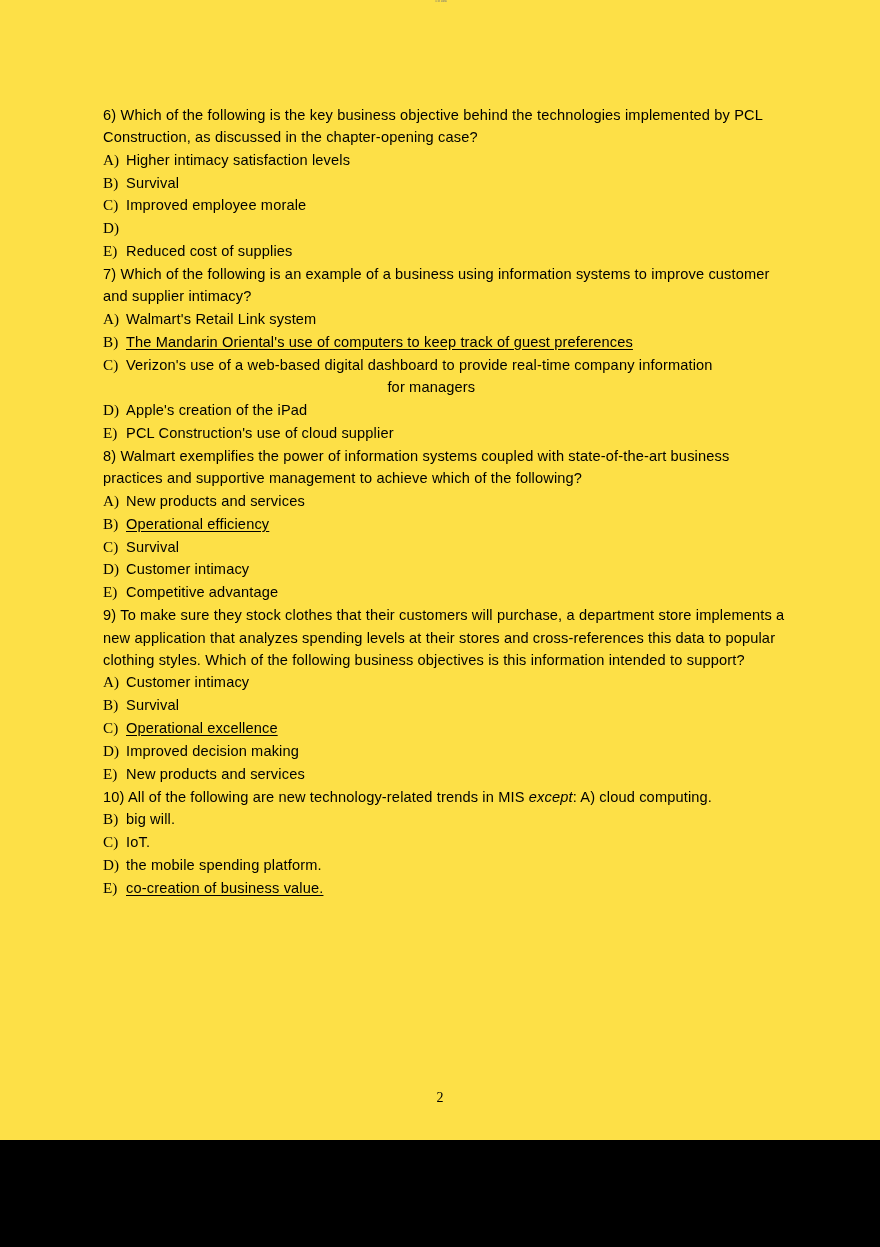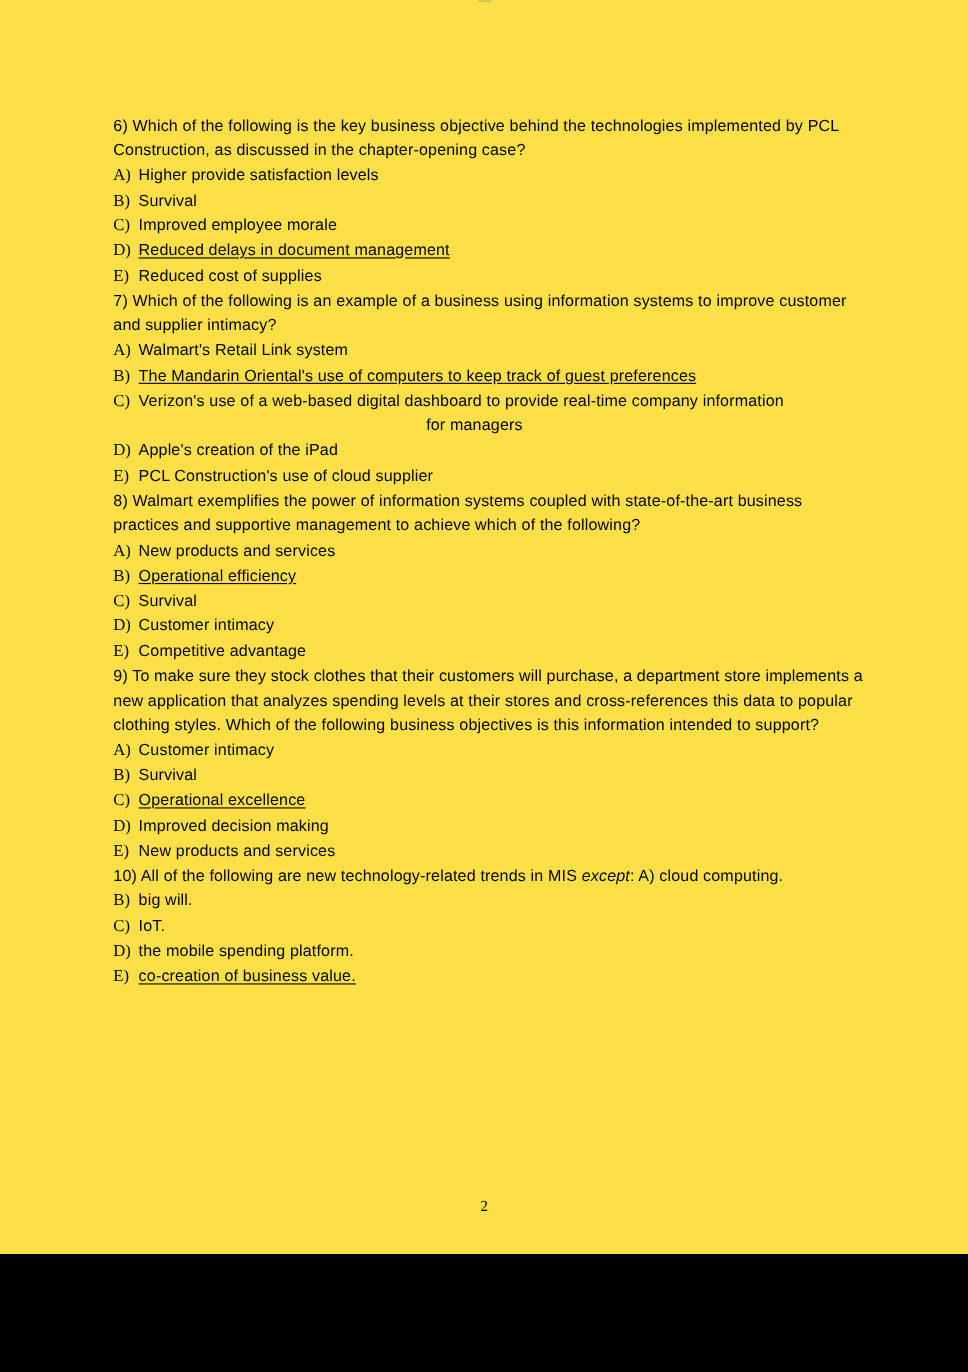--- a/index.html
+++ b/index.html
@@ -104,33 +104,32 @@
 <div class="page">
 
   <div class="top-artifact">Test Bank</div>
 
   <div class="content">
 
     <div class="qline">6) Which of the following is the key business objective behind the technologies implemented by PCL Construction, as discussed in the chapter-opening case?</div>
 
     <div class="optrow">
       <span class="optlabel">A)</span>
-      <span class="opttext">Higher provide satisfaction levels</span>
+      <span class="opttext">Higher intimacy satisfaction levels</span>
     </div>
     <div class="optrow">
       <span class="optlabel">B)</span>
       <span class="opttext">Survival</span>
     </div>
     <div class="optrow">
       <span class="optlabel">C)</span>
       <span class="opttext">Improved employee morale</span>
     </div>
     <div class="optrow">
       <span class="optlabel">D)</span>
-      <span class="opttext answer">Reduced delays in document management</span>
     </div>
     <div class="optrow">
       <span class="optlabel">E)</span>
       <span class="opttext">Reduced cost of supplies</span>
     </div>
 
     <div class="qline">7) Which of the following is an example of a business using information systems to improve customer and supplier intimacy?</div>
 
     <div class="optrow">
       <span class="optlabel">A)</span>

